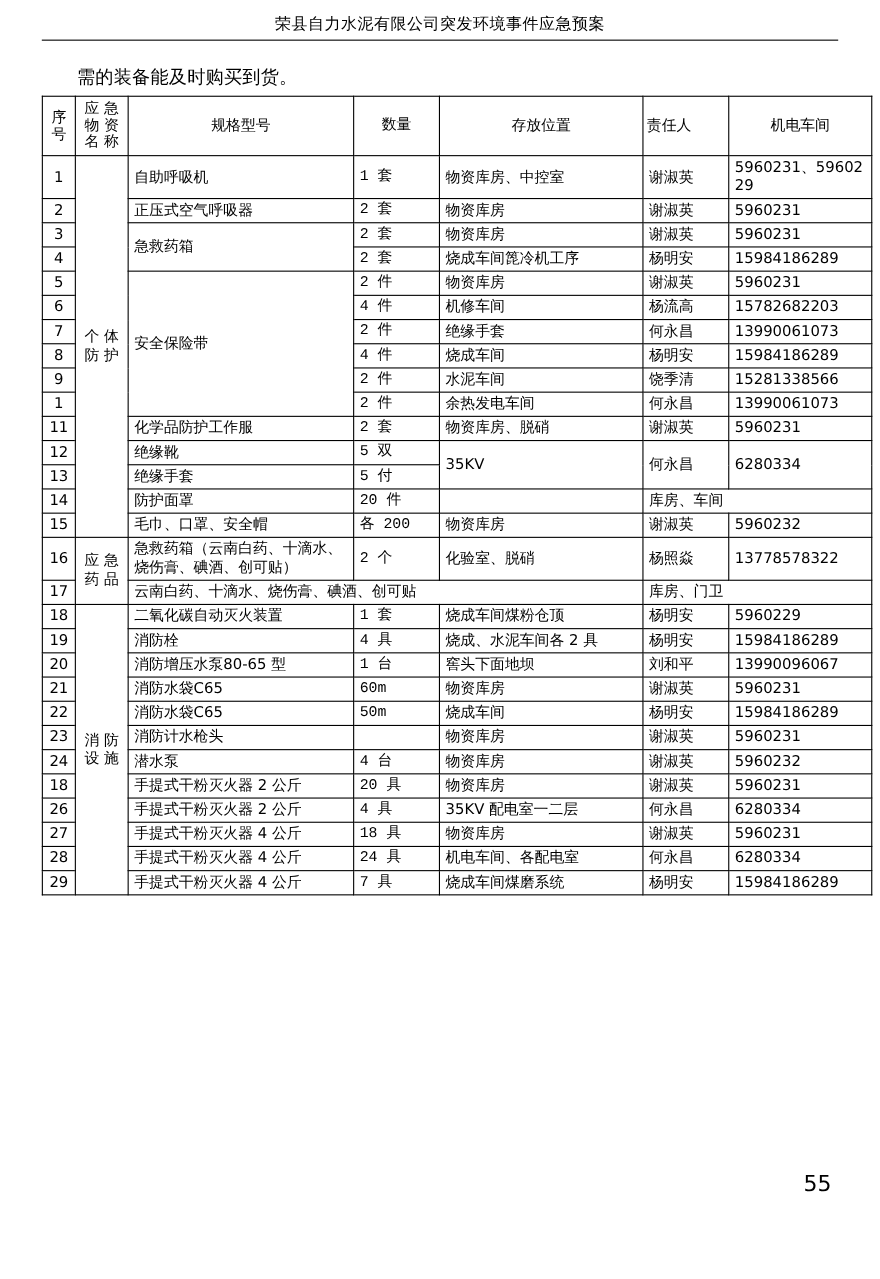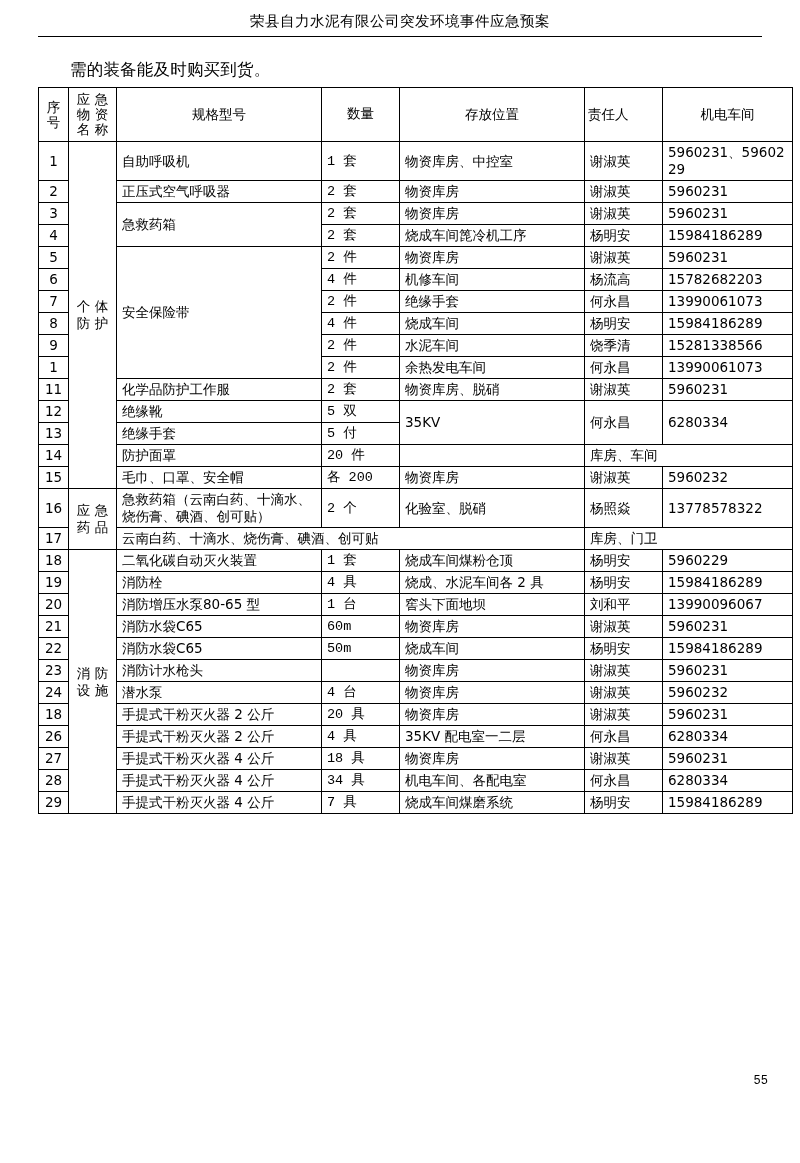--- a/index.html
+++ b/index.html
@@ -76,24 +76,23 @@
   .c-idx { text-align: center; }
   .c-cat { text-align: center; margin-top: 40px; }
   .c-name { text-align: left; padding-left: 7px; }
   .c-qty { text-align: left; padding-left: 7px; font-family: Liberation Mono, monospace; }
   .c-loc { text-align: left; padding-left: 7px; }
   .c-person { text-align: left; padding-left: 7px; }
   .c-phone { text-align: left; padding-left: 7px; }
   .hdr-stack { line-height: 15px; }
   .page-number {
     position: absolute;
-    right: 32px;
+    right: 44px;
     bottom: 18px;
-    font-size: 12px;
-    font-family: Liberation Mono, monospace;
+    font-size: 20px;
   }
 </style>
 </head>
 <body>
 
 <div class="page">
 
   <div class="header">荣县自力水泥有限公司突发环境事件应急预案</div>
   <div class="header-rule"></div>
 
@@ -374,21 +373,21 @@
         <td class="c-name">手提式干粉灭火器 4 公斤</td>
         <td class="c-qty">18 具</td>
         <td class="c-loc">物资库房</td>
         <td class="c-person">谢淑英</td>
         <td class="c-phone">5960231</td>
       </tr>
 
       <tr>
         <td class="c-idx">28</td>
         <td class="c-name">手提式干粉灭火器 4 公斤</td>
-        <td class="c-qty">34 具</td>
+        <td class="c-qty">24 具</td>
         <td class="c-loc">机电车间、各配电室</td>
         <td class="c-person">何永昌</td>
         <td class="c-phone">6280334</td>
       </tr>
 
       <tr>
         <td class="c-idx">29</td>
         <td class="c-name">手提式干粉灭火器 4 公斤</td>
         <td class="c-qty">7 具</td>
         <td class="c-loc">烧成车间煤磨系统</td>

